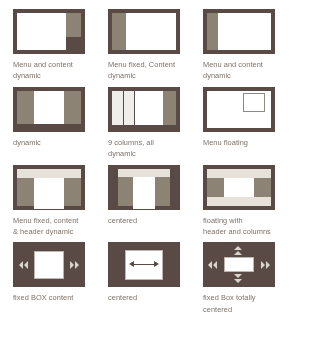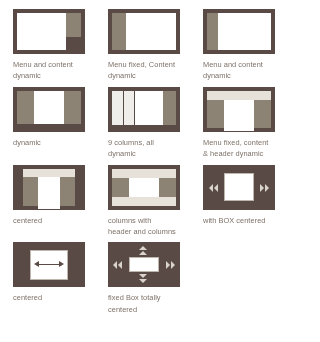--- a/index.html
+++ b/index.html
@@ -170,20 +170,30 @@
         <div class="t5-c"></div>
         <div class="t5-d"></div>
       </div>
     </div>
     <div class="caption">
       <div>9 columns, all</div>
       <div>dynamic</div>
     </div>
   </div>
 
+  <div class="cell">
+    <div class="thumb">
+      <div class="padw"></div>
+      <div class="t6-box"></div>
+    </div>
+    <div class="caption">
+      <div>Menu floating</div>
+      <div></div>
+    </div>
+  </div>
 
   <div class="cell">
     <div class="thumb">
       <div class="row-stack">
         <div class="t7-head"></div>
         <div class="t7-body">
           <div class="t7-l"></div>
           <div class="t7-c"></div>
           <div class="t7-r"></div>
         </div>
@@ -217,41 +227,41 @@
         <div class="t9-head"></div>
         <div class="t9-body">
           <div class="t9-l"></div>
           <div class="t9-c"></div>
           <div class="t9-r"></div>
         </div>
         <div class="t9-foot"></div>
       </div>
     </div>
     <div class="caption">
-      <div>columns with</div>
+      <div>floating with</div>
       <div>header and columns</div>
     </div>
   </div>
 
   <div class="cell">
     <div class="thumb">
       <div class="box-c">
         <div class="wbox wbox-b" style="width:30px;height:28px;"></div>
       </div>
       <div class="arw" style="left:5px;top:18px;">
         <span class="tri tri-l"></span>
         <span class="tri tri-l"></span>
       </div>
       <div class="arw" style="right:5px;top:18px;">
         <span class="tri tri-r"></span>
         <span class="tri tri-r"></span>
       </div>
     </div>
     <div class="caption">
-      <div>with BOX centered</div>
+      <div>fixed BOX content</div>
       <div></div>
     </div>
   </div>
 
   <div class="cell">
     <div class="thumb">
       <div class="box-c">
         <div class="wbox wbox-b" style="width:38px;height:30px;display:flex;align-items:center;justify-content:center;">
           <div class="dbl-arrow">
             <span class="hl"></span>

